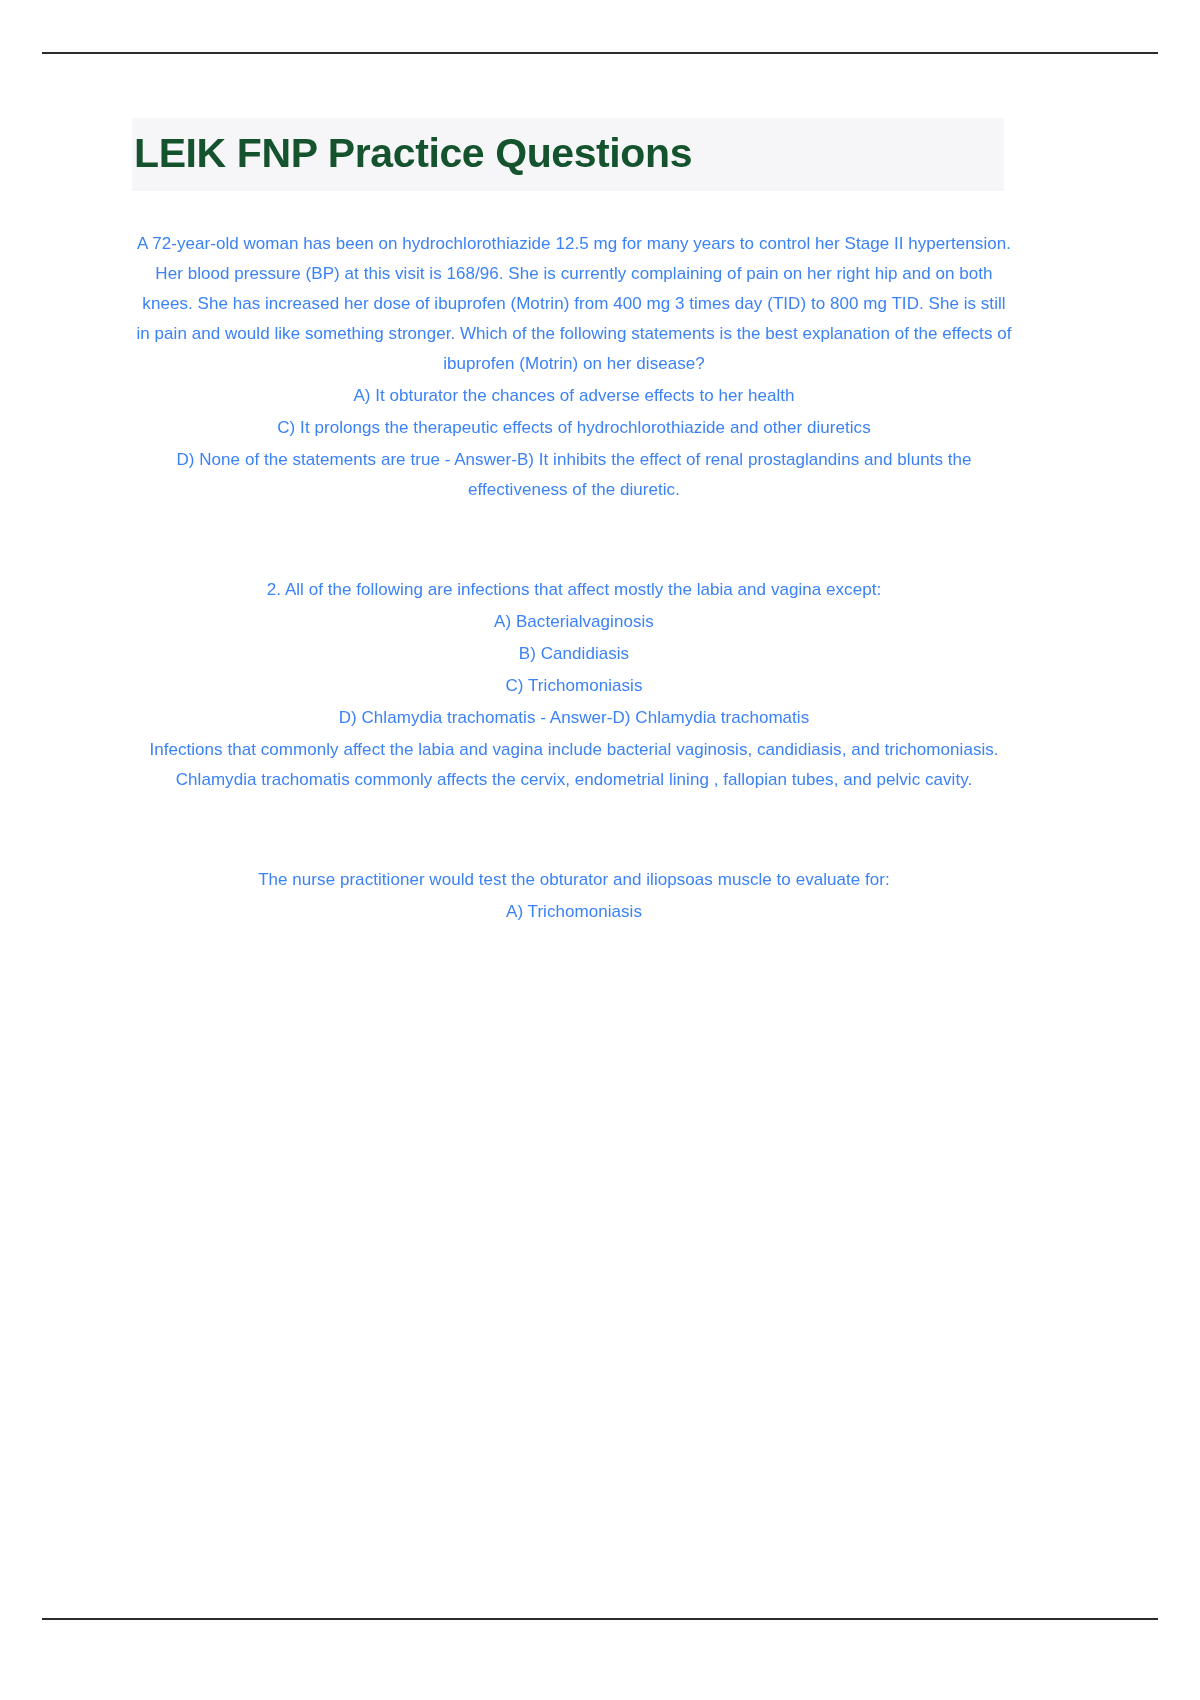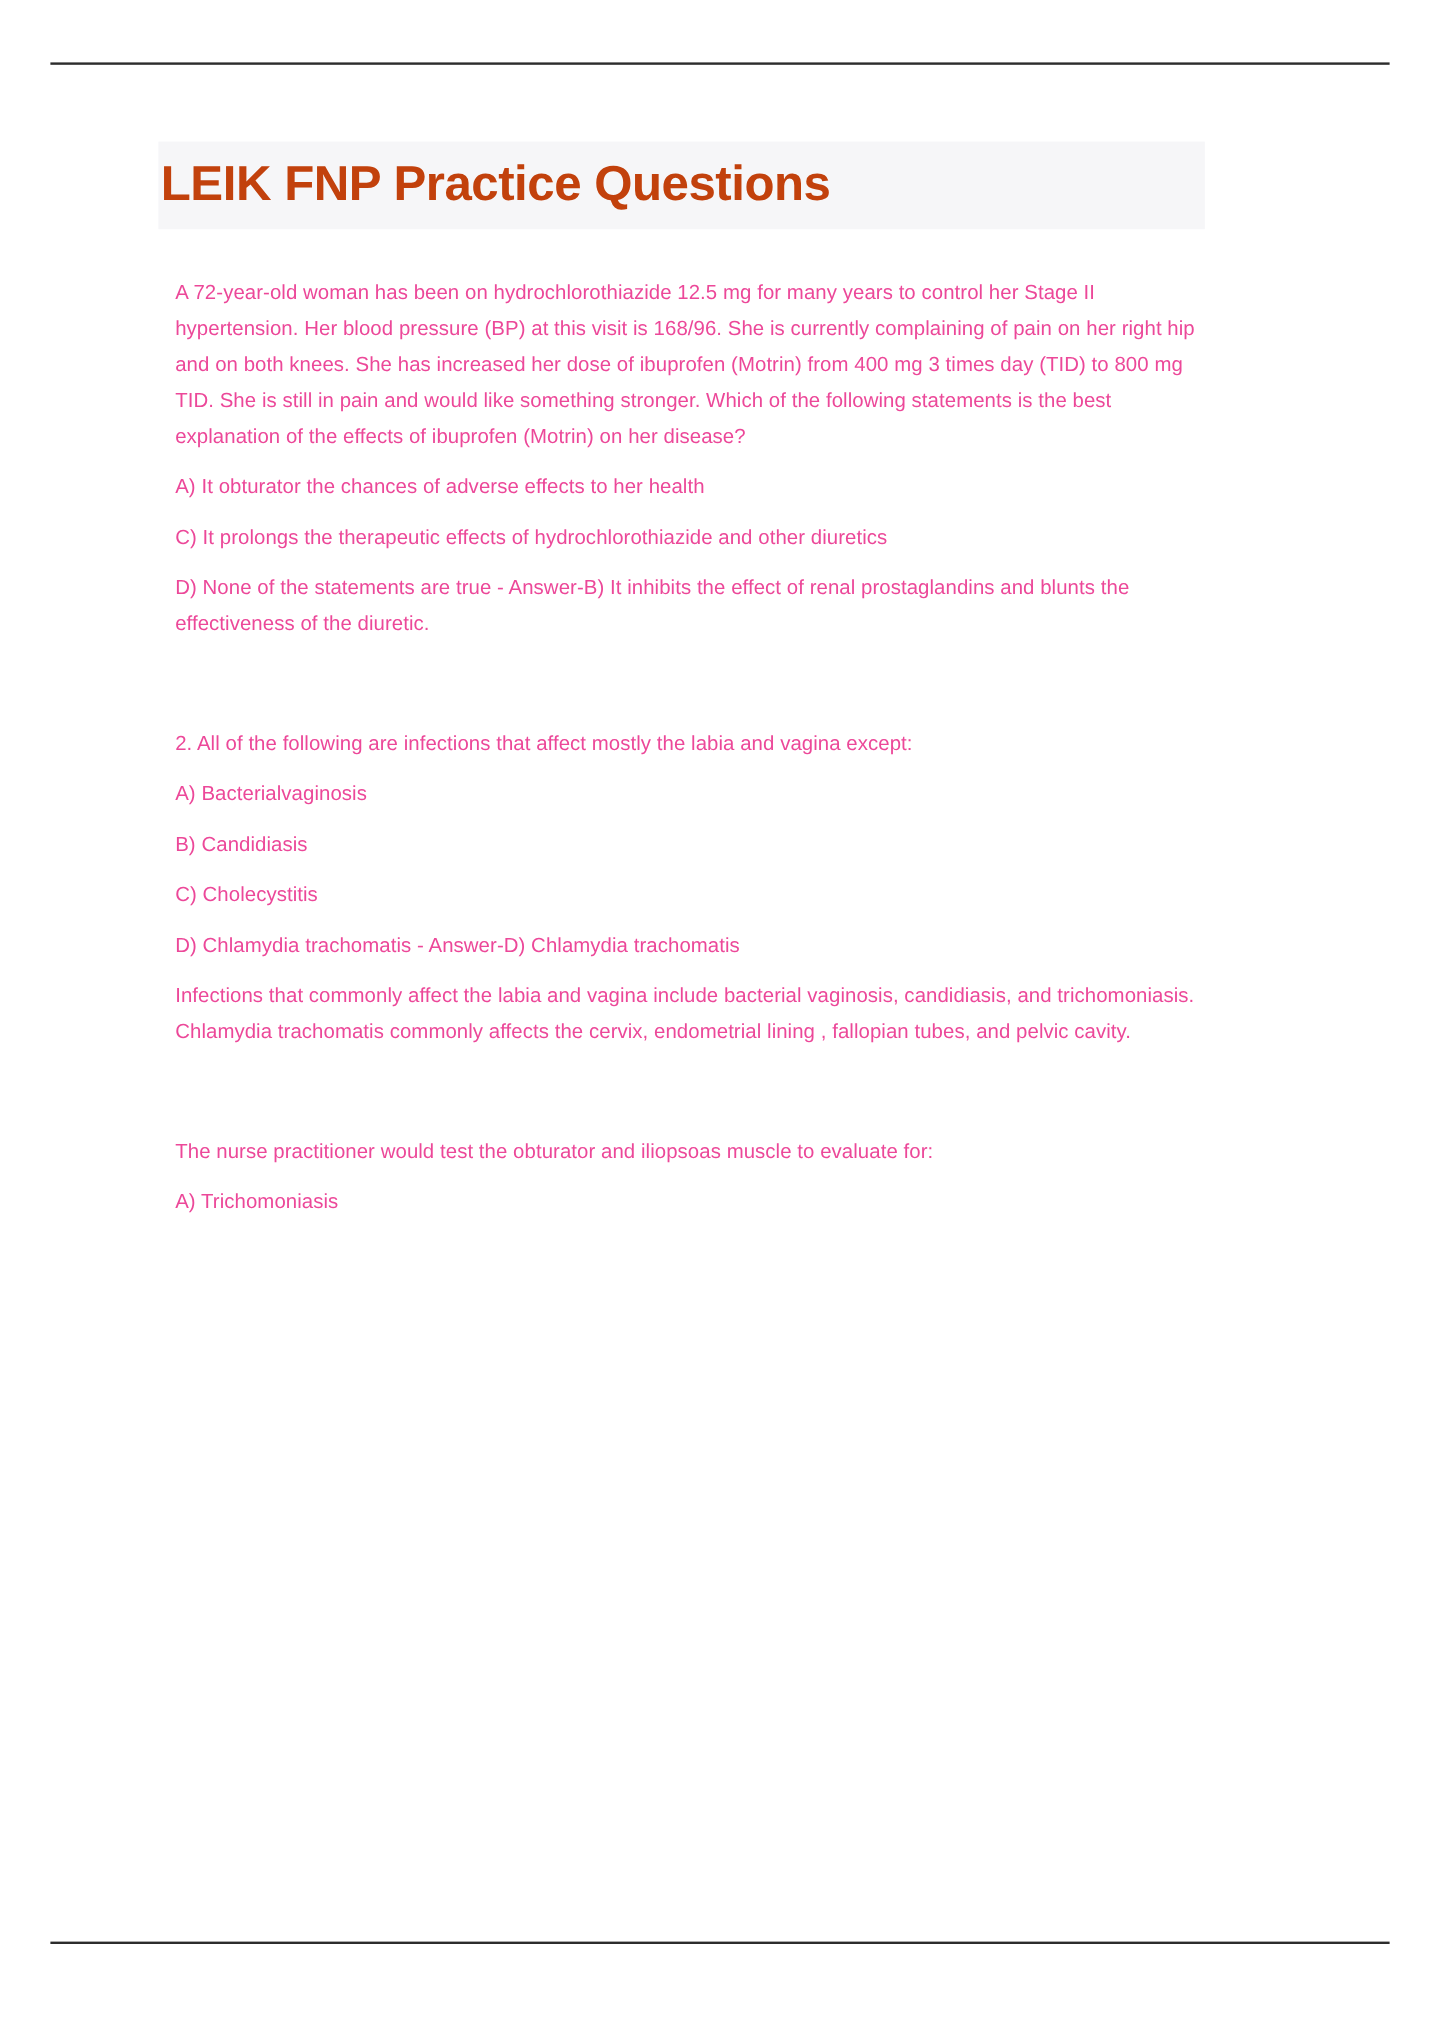--- a/index.html
+++ b/index.html
@@ -50,36 +50,37 @@
     width: 872px;
     box-sizing: border-box;
   }
 
   .doc-title {
     font-family: "Liberation Sans", "DejaVu Sans", sans-serif;
     font-size: 41px;
     font-weight: bold;
     line-height: 1.05;
     letter-spacing: -0.4px;
-    color: #c2410c;
+    color: #14532d;
     margin: 0;
     padding: 0 0 0 2px;
     white-space: nowrap;
   }
 
   .body-block {
     margin-top: 38px;
   }
 
   p.para {
     font-size: 17px;
     line-height: 30px;
-    color: #ec4899;
-    margin: 12px;
+    color: #3b82f6;
+    margin: 2px;
     letter-spacing: 0.05px;
+    text-align: center;
   }
   .gap-option { margin-top: 25px; }
   .gap-group  { margin-top: 60px; }
   .gap-block  { margin-top: 62px; }
   .gap-section{ margin-top: 70px; }
 
   .option-list { margin: 0; padding: 0; }
 </style>
 </head>
 <body>
@@ -107,21 +108,21 @@
 
     </div>
 
     <div class="gap-section">
 
       <p class="para">2. All of the following are infections that affect mostly the labia and vagina except:</p>
 
       <div class="option-list gap-group">
         <p class="para">A) Bacterialvaginosis</p>
         <p class="para gap-option">B) Candidiasis</p>
-        <p class="para gap-option">C) Cholecystitis</p>
+        <p class="para gap-option">C) Trichomoniasis</p>
         <p class="para gap-option">D) Chlamydia trachomatis - Answer-D) Chlamydia trachomatis</p>
       </div>
 
       <p class="para gap-block">Infections that commonly affect the labia and vagina include bacterial vaginosis, candidiasis, and trichomoniasis. Chlamydia trachomatis commonly affects the cervix, endometrial lining , fallopian tubes, and pelvic cavity.</p>
     </div>
 
     <div class="gap-section">
 
       <p class="para">The nurse practitioner would test the obturator and iliopsoas muscle to evaluate for:</p>
 

